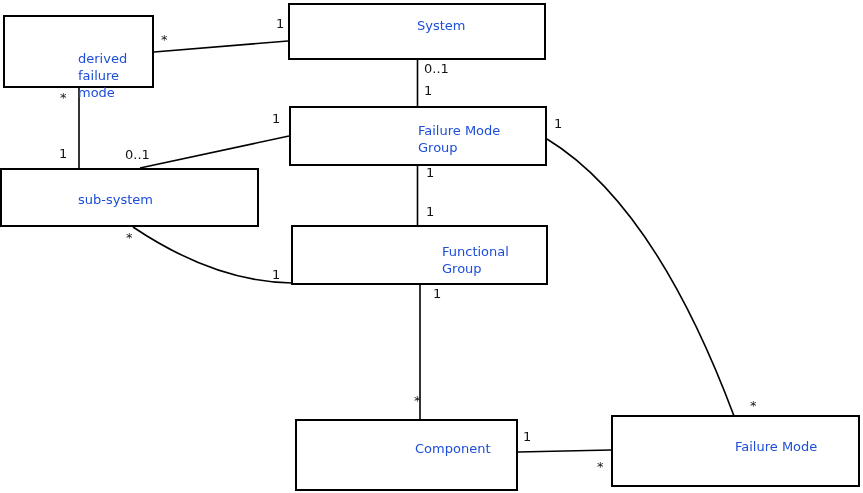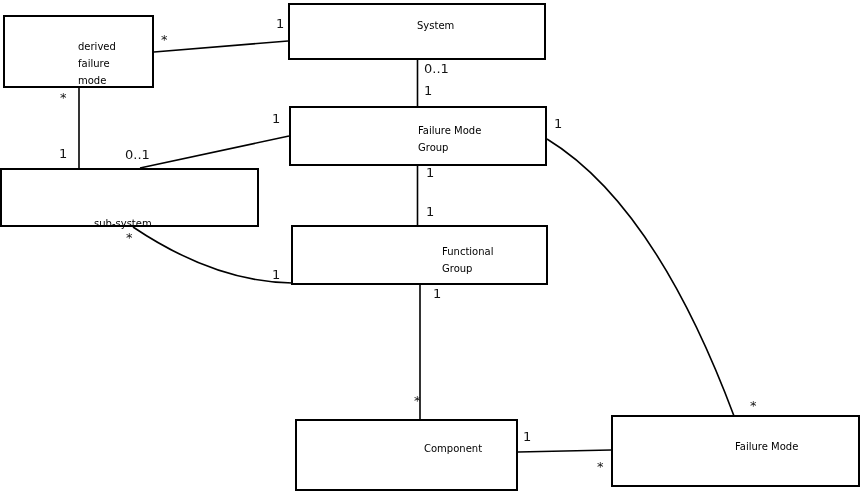--- a/index.html
+++ b/index.html
@@ -7,43 +7,43 @@
     position:relative; width:863px; height:493px; background:#ffffff;
     font-family:"DejaVu Sans", sans-serif; color:#111; overflow:hidden;
   }
   .edges { position:absolute; left:0; top:0; width:863px; height:493px; }
   .edges path { fill:none; stroke:#000; stroke-width:1.6px; }
   .node {
     position:absolute; background:#ffffff; border:2px solid #000;
     box-sizing:border-box;
   }
   .nlabel {
-    position:absolute; font-size:10px; line-height:17px;
-    white-space:pre-line; color:#000000;
+    position:absolute; font-size:13px; line-height:17px;
+    white-space:pre-line; color:#1d4ed8;
   }
   .card {
     position:absolute; font-size:13px; line-height:13px; color:#141414;
   }
 
   
   #n-dfm        { left:3px;   top:15px;  width:151px; height:73px; }
   #n-system     { left:288px; top:3px;   width:258px; height:57px; }
   #n-fmg        { left:289px; top:106px; width:258px; height:60px; }
   #n-subsystem  { left:0px;   top:168px; width:259px; height:59px; }
   #n-fg         { left:291px; top:225px; width:257px; height:60px; }
   #n-component  { left:295px; top:419px; width:223px; height:72px; }
   #n-fm         { left:611px; top:415px; width:249px; height:72px; }
 
   
-  #l-dfm        { left:78px;  top:38px;  }
+  #l-dfm        { left:78px;  top:50px;  }
   #l-system     { left:417px; top:17px;  }
   #l-fmg        { left:418px; top:122px; }
-  #l-subsystem  { left:94px;  top:191px;margin-top:24px; }
+  #l-subsystem  { left:78px;  top:191px; }
   #l-fg         { left:442px; top:243px; }
-  #l-component  { left:424px; top:440px; }
+  #l-component  { left:415px; top:440px; }
   #l-fm         { left:735px; top:438px; }
 
   
   #c0a { left:161px; top:33px;  }  
   #c0b { left:276px; top:17px;  }  
   #c1a { left:60px;  top:91px;  }  
   #c1b { left:59px;  top:147px; }  
   #c2a { left:424px; top:62px;  }  
   #c2b { left:424px; top:84px;  }  
   #c3a { left:272px; top:112px; }  

